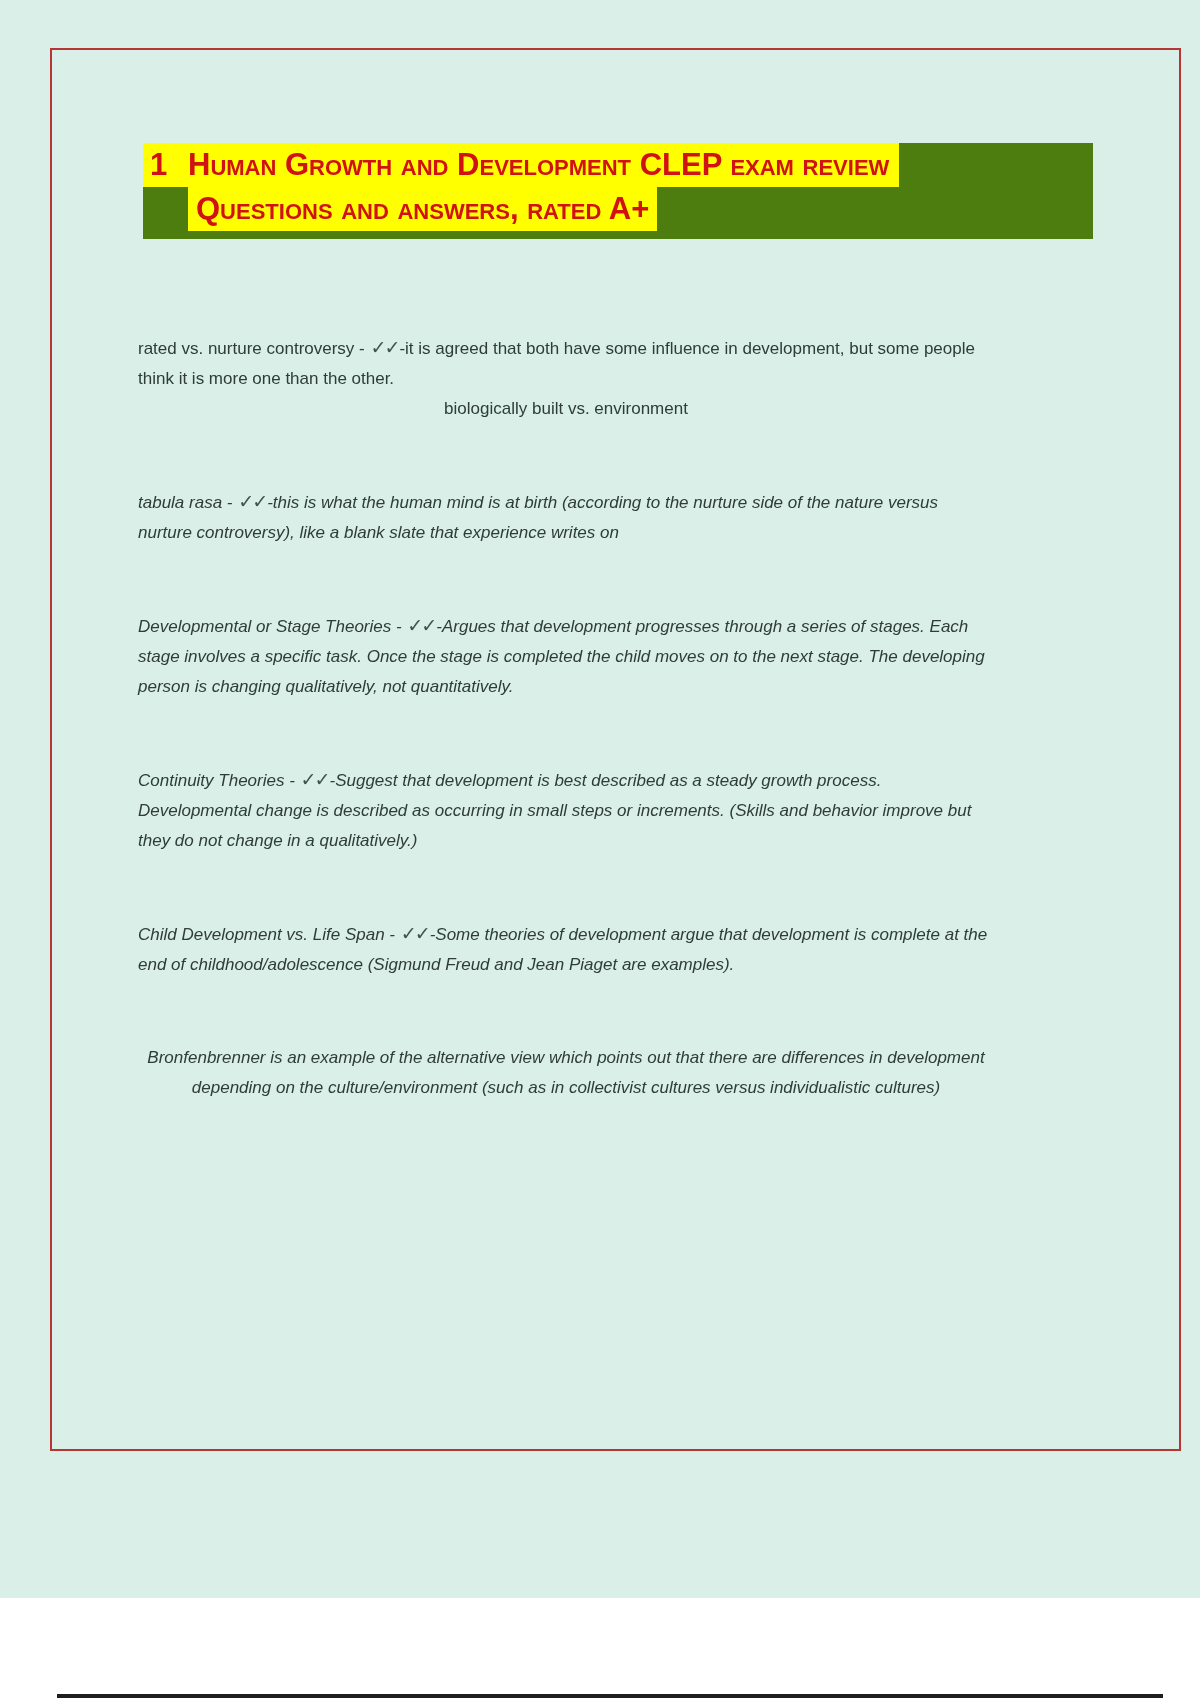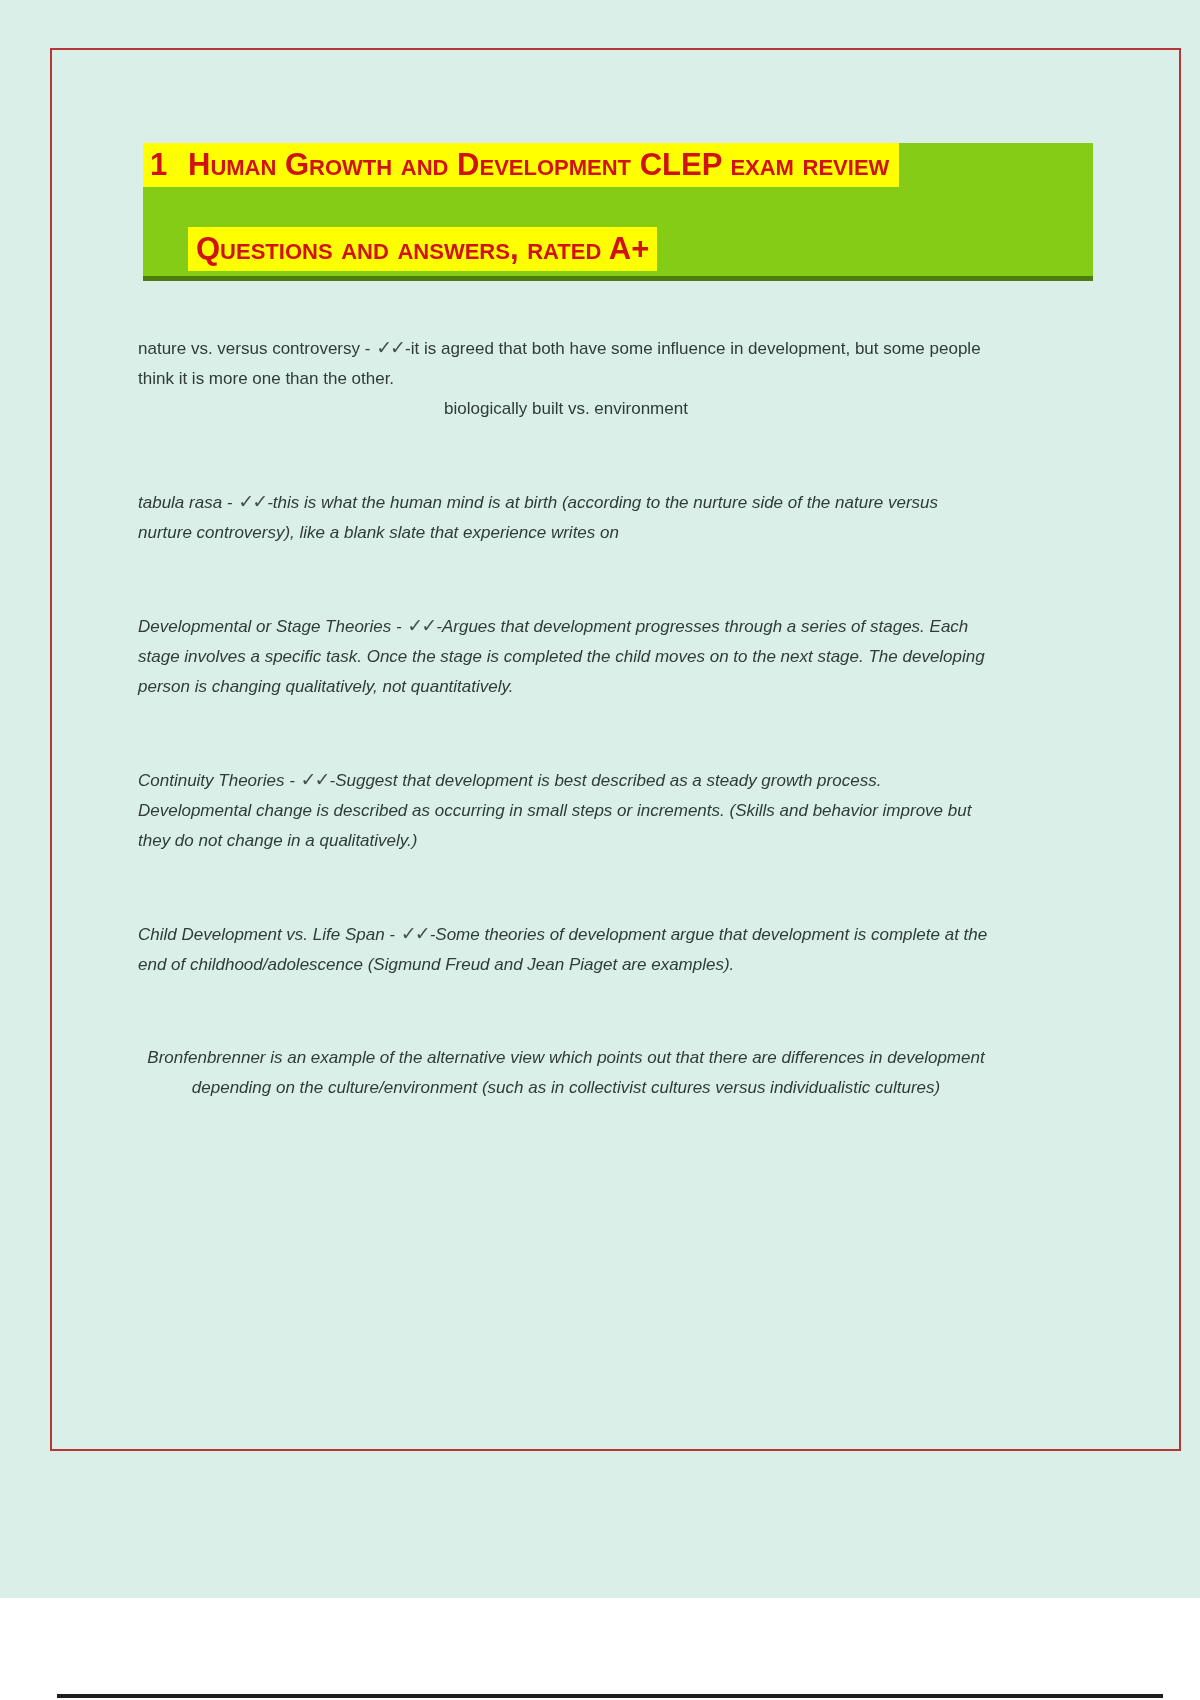--- a/index.html
+++ b/index.html
@@ -11,32 +11,32 @@
   .sheet {
     position:absolute; left:0; top:0; width:1200px; height:1598px;
     background:#d9efe7;
   }
   .frame {
     position:absolute; left:50px; top:48px; width:1131px; height:1403px;
     border:2px solid #b63636; box-sizing:border-box;
   }
   .heading-wrap {
     position:absolute; left:143px; top:143px; width:950px;
-    background:#84cc16; border-bottom:5px solid #4d7c0f;
+    background:#4d7c0f; border-bottom:3px solid #4d7c0f;
     padding-bottom:5px;
   }
   .h-line {
     font-weight:bold; font-variant:small-caps;
     color:#d01212; font-size:31px; line-height:44px;
     white-space:nowrap;
   }
   .hl-bg  { background:#ffff00; display:inline-block; padding:0 10px 0 7px; }
   .hl-bg2 { background:#ffff00; display:inline-block; padding:0 8px; }
   .h-num  { display:inline-block; min-width:38px; }
-  .h2row  { margin-left:45px;margin-top:40px; }
+  .h2row  { margin-left:45px; }
   .content {
     position:absolute; left:138px; top:333px; width:856px;
     color:#2f3c39; font-size:17px; line-height:30px;
   }
   .content p { margin:0; }
   .qa-block + .qa-block { margin-top:63px;font-style:italic; }
   .follow { margin-top:14px;text-align:center; }
   .checks {
     color:#44524e; font-size:1.12em; letter-spacing:-2px;
     padding:0 1px;
@@ -62,21 +62,21 @@
     <div class="h-line h2row">
       <span class="hl-bg2">
         <span>Questions and answers, rated A+</span>
       </span>
     </div>
   </div>
 
   <div class="content">
 
     <div class="qa-block">
-      <p><span>nature vs. versus controversy</span><span> - </span><span class="checks">✓✓</span><span>-</span><span>it is agreed that both have some influence in development, but some people think it is more one than the other.</span></p>
+      <p><span>rated vs. nurture controversy</span><span> - </span><span class="checks">✓✓</span><span>-</span><span>it is agreed that both have some influence in development, but some people think it is more one than the other.</span></p>
       <p class="follow">biologically built vs. environment</p>
     </div>
 
     <div class="qa-block">
       <p><span>tabula rasa</span><span> - </span><span class="checks">✓✓</span><span>-</span><span>this is what the human mind is at birth (according to the nurture side of the nature versus nurture controversy), like a blank slate that experience writes on</span></p>
     </div>
 
     <div class="qa-block">
       <p><span>Developmental or Stage Theories</span><span> - </span><span class="checks">✓✓</span><span>-</span><span>Argues that development progresses through a series of stages. Each stage involves a specific task. Once the stage is completed the child moves on to the next stage. The developing person is changing qualitatively, not quantitatively.</span></p>
     </div>

